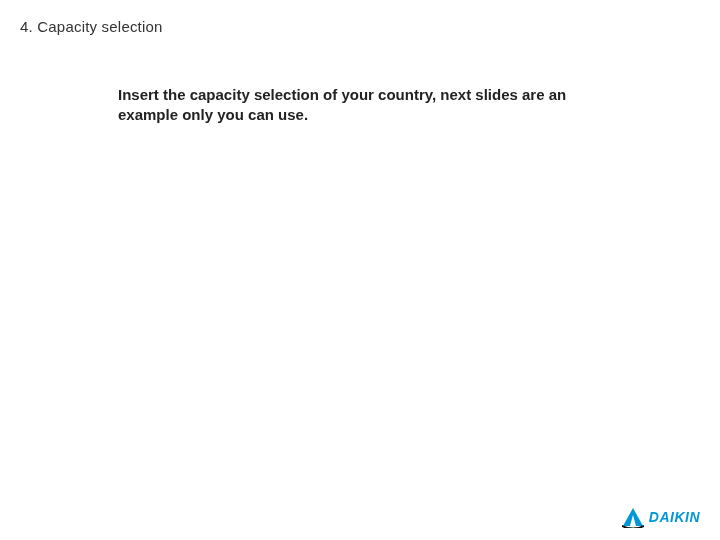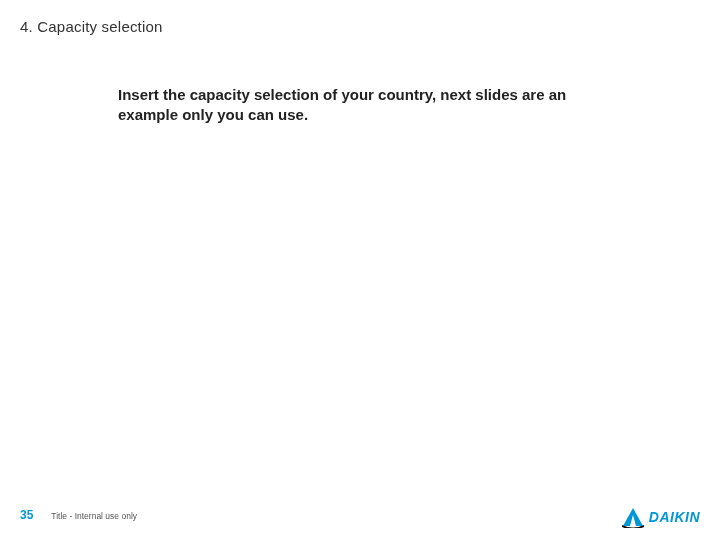--- a/index.html
+++ b/index.html
@@ -79,24 +79,20 @@
 </style>
 </head>
 <body>
 
 <div class="slide">
 
   <div class="heading">4. Capacity selection</div>
 
   <div class="body-text">Insert the capacity selection of your country, next slides are an example only you can use.</div>
 
-  <div class="footer">
-    <span class="page-number">35</span>
-    <span class="footer-note">Title - Internal use only</span>
-  </div>
 
   <div class="logo">
     <svg class="mark" viewBox="0 0 48 44" aria-hidden="true">
       <path d="M4 40 L24 4 L44 40 Z" fill="#0097d6"></path>
       <path d="M18 40 L24 18 L30 40 Z" fill="#ffffff"></path>
       <path d="M2 38 Q 24 48 46 38 L46 42 Q 24 52 2 42 Z" fill="#111111"></path>
     </svg>
     <span class="logo-word">DAIKIN</span>
   </div>
 

